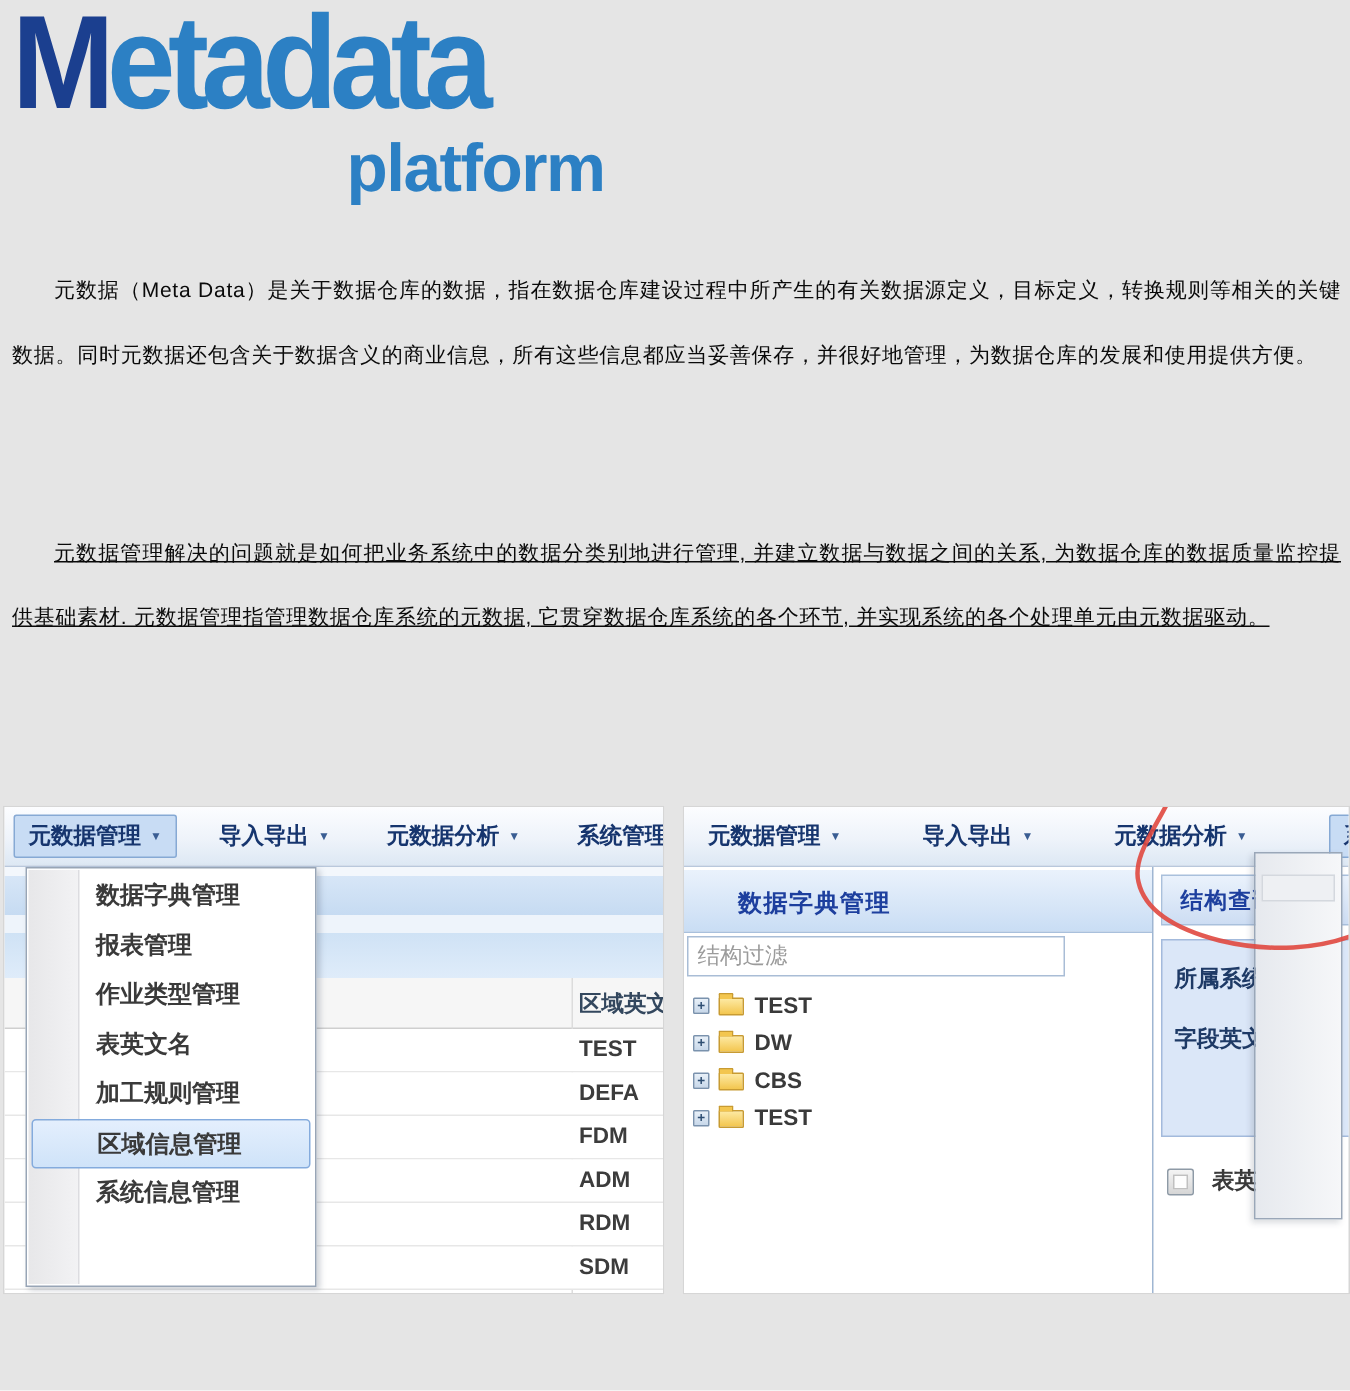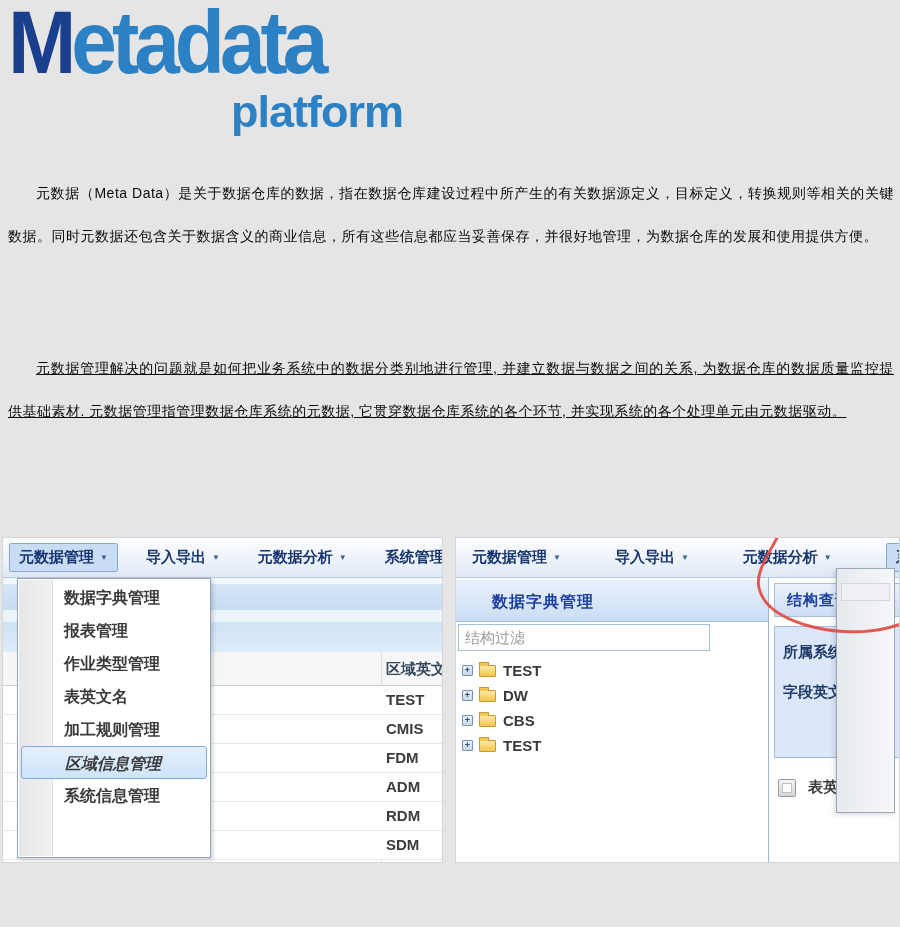--- a/index.html
+++ b/index.html
@@ -51,21 +51,21 @@
                    font-weight:bold; white-space:nowrap; }
 
   .dropdown { position:absolute; left:14px; top:40px; width:194px; height:280px; background:#fff;
               border:1px solid #98a5b6; box-shadow:2px 2px 4px rgba(60,70,90,0.25); z-index:6;
               overflow:hidden; padding-top:2px; }
   .dd-gutter { position:absolute; left:1px; top:1px; bottom:1px; width:34px;
                background:linear-gradient(to right,#e7e7e9,#f2f2f4); border-right:1px solid #dcdce0; }
   .dd-item { position:relative; height:33px; line-height:33px; padding-left:46px; font-size:16px;
              font-weight:bold; color:#3a3a3a; white-space:nowrap; z-index:2; }
   .dd-item.hl { margin:0 3px; padding-left:43px; border:1px solid #84abdd; border-radius:3px;
-                background:linear-gradient(#e4effd,#cfe3f9);font-style:italic; }
+                background:linear-gradient(#e4effd,#cfe3f9); }
 
   
   .shot2 { left:455px; top:537px; width:445px; height:326px; }
   .tree-panel { position:absolute; left:0; top:40px; bottom:0; width:313px; background:#fff;
                 border-right:1px solid #9fb6d2; }
   .panel-header { position:absolute; left:0; top:2px; right:0; height:42px;
                   background:linear-gradient(#eaf2fc,#c9ddf4); border-bottom:1px solid #a9c0dc; }
   .panel-header span { position:absolute; left:36px; top:12px; font-size:16px; font-weight:bold;
                        color:#1d3f9e; letter-spacing:1px; }
   .filter-input { position:absolute; left:2px; top:46px; width:252px; height:27px;
@@ -153,21 +153,21 @@
     <div class="band b4"></div>
 
     <div class="grid-head">
       <span class="th">区域英文名</span>
     </div>
     <div class="grid-vline"></div>
     <div class="grid-row" style="top:148px">
         <span>TEST</span>
       </div>
     <div class="grid-row" style="top:177px">
-        <span>CMIS</span>
+        <span>DEFA</span>
       </div>
     <div class="grid-row" style="top:206px">
         <span>FDM</span>
       </div>
     <div class="grid-row" style="top:235px">
         <span>ADM</span>
       </div>
     <div class="grid-row" style="top:293px">
         <span>SDM</span>
       </div>

